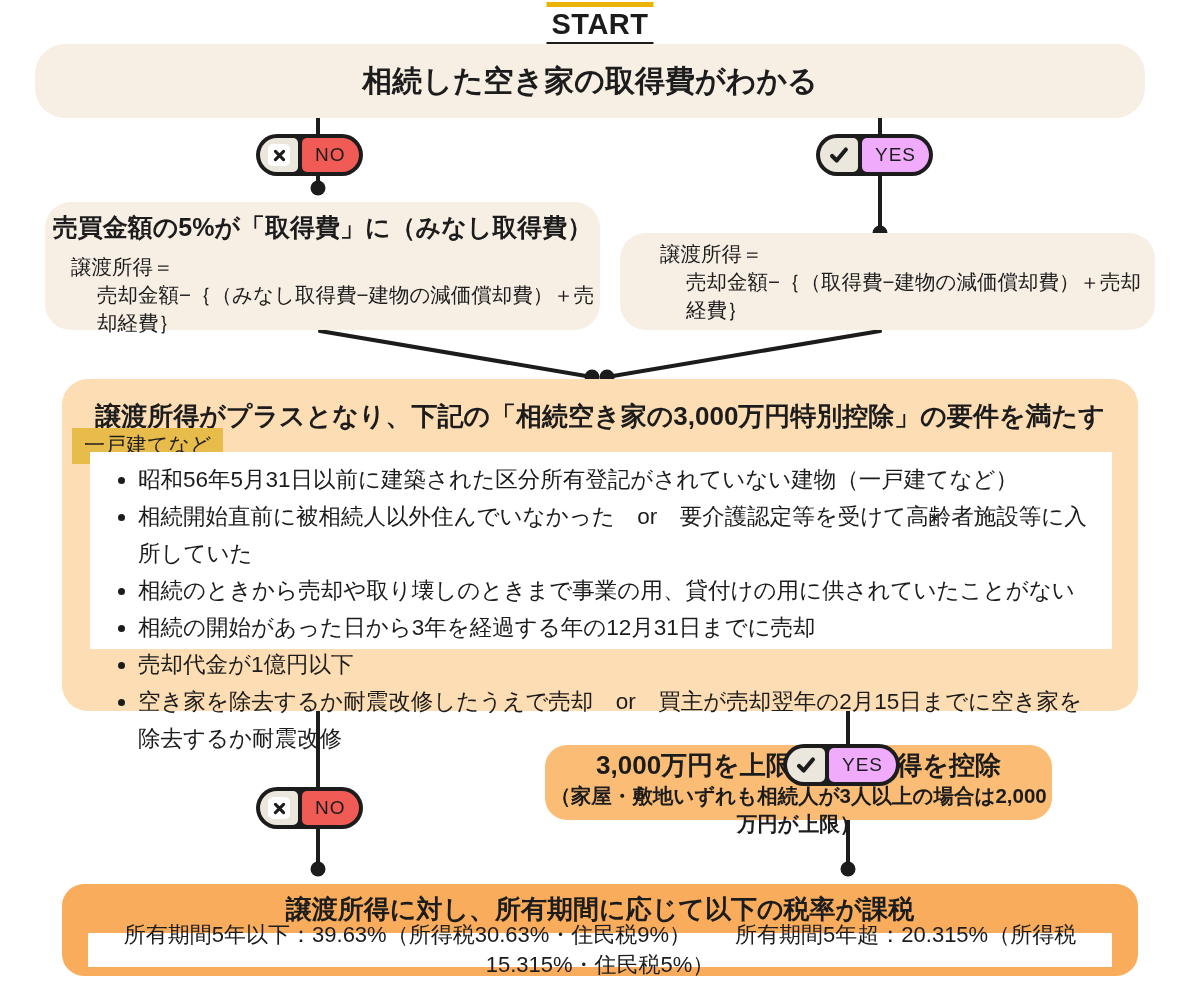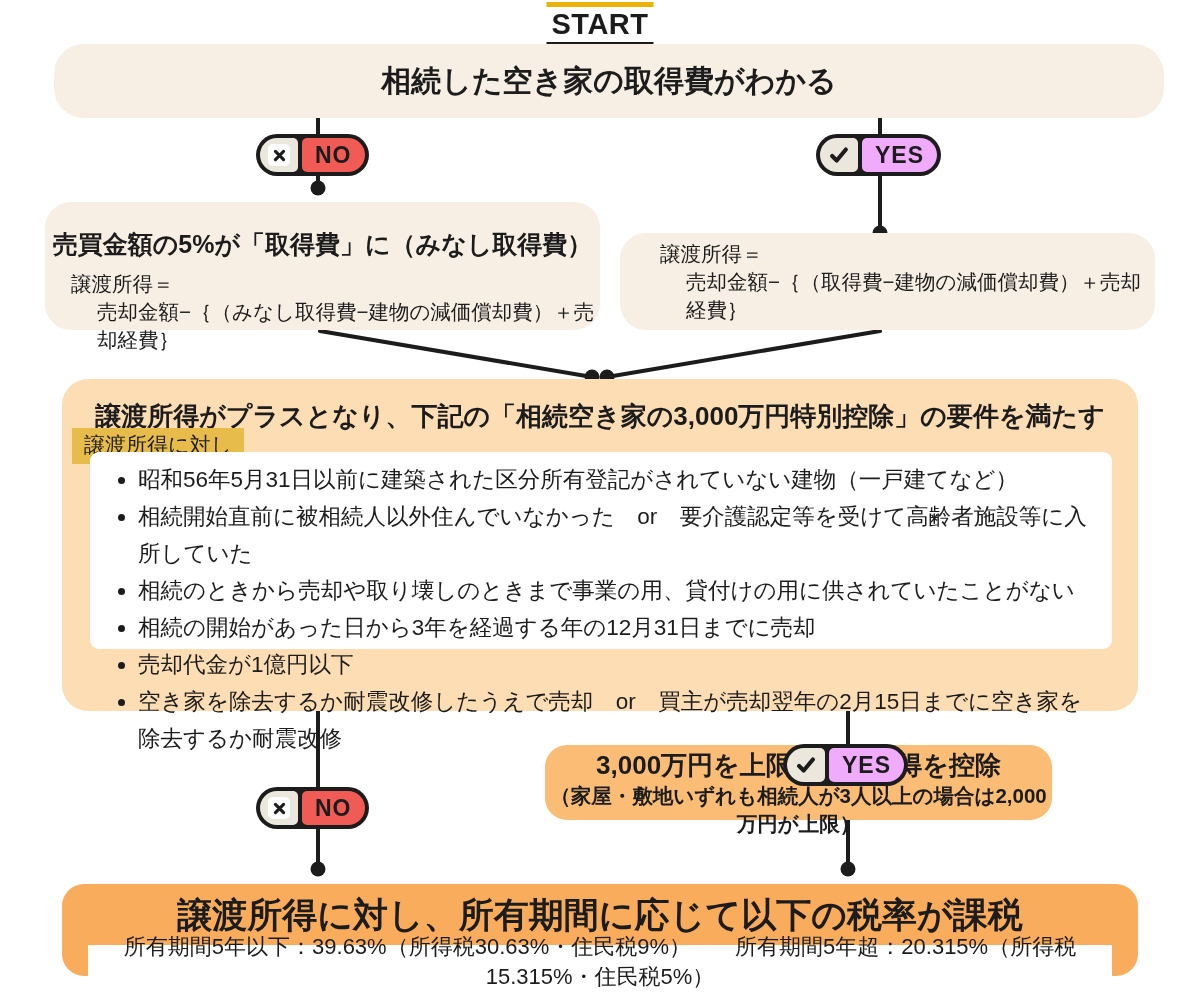--- a/index.html
+++ b/index.html
@@ -11,63 +11,63 @@
   .connectors line{stroke:#1c1c1c;stroke-width:4;stroke-linecap:round;}
   .connectors circle{fill:#1c1c1c;}
 
   .start{
     position:absolute;left:50%;top:2px;transform:translateX(-50%);
     font-weight:bold;font-size:29px;letter-spacing:.5px;
     border-top:5px solid #eab308;border-bottom:5px solid #1c1c1c;padding:1px 5px;
   }
 
   .box{position:absolute;box-sizing:border-box;}
-  .top-box{left:54px;top:44px;width:1110px;height:74px;background:#f7eee4;border-radius:30px;
+  .top-box{left:35px;top:44px;width:1110px;height:74px;background:#f7eee4;border-radius:30px;
     display:flex;align-items:center;justify-content:center;}
   .top-title{font-size:30px;font-weight:bold;}
 
   .badge{position:absolute;height:42px;background:#1c1c1c;border-radius:22px;
     display:flex;align-items:stretch;padding:4px;gap:4px;box-sizing:border-box;}
   .icon-seg{width:38px;background:#ece7dd;border-radius:17px 5px 5px 17px;
     display:flex;align-items:center;justify-content:center;}
   .text-seg{border-radius:5px 17px 17px 5px;display:flex;align-items:center;justify-content:center;
-    font-weight:bold;font-size:23px;letter-spacing:1px;padding:12px 13px;color:#1c1c1c;}
+    font-weight:normal;font-size:19px;letter-spacing:1px;padding:12px 13px;color:#1c1c1c;}
   .no-seg{background:#f15b55;}
   .yes-seg{background:#f0abfc;}
   .x-box{width:22px;height:22px;background:#ffffff;border-radius:5px;
     display:flex;align-items:center;justify-content:center;}
   .badge svg{display:block;}
 
   .no-badge-1{left:256px;top:134px;}
   .yes-badge-1{left:816px;top:134px;}
   .no-badge-2{left:256px;top:787px;}
   .yes-badge-2{left:783px;top:744px;}
 
-  .left-box{left:45px;top:202px;width:555px;height:128px;background:#f7eee4;border-radius:26px;padding-top:26px;}
+  .left-box{left:45px;top:202px;width:555px;height:128px;background:#f7eee4;border-radius:26px;padding-top:9px;}
   .branch-title{font-size:25px;font-weight:bold;text-align:center;}
   .formula{font-size:20.5px;line-height:28px;margin:9px 0 0 26px;}
   .formula-l2{margin-left:26px;}
   .right-box{left:620px;top:233px;width:535px;height:97px;background:#f7eee4;border-radius:26px;
     display:flex;flex-direction:column;justify-content:center;}
   .right-box .formula{margin:0 0 0 40px;}
 
   .big-box{left:62px;top:379px;width:1076px;height:332px;background:#fcddb4;border-radius:26px;}
   .big-title{font-size:26px;font-weight:bold;text-align:center;margin-top:20px;}
   .gold-label{position:absolute;left:10px;top:49px;background:#e8bc4a;font-size:21px;padding:3px 12px 5px;}
-  .white-box{position:absolute;left:28px;top:73px;width:1022px;height:197px;background:#ffffff;border-radius:9px;}
+  .white-box{position:absolute;left:28px;top:73px;width:1022px;height:197px;background:#ffffff;}
   .white-box ul{margin:9px 0 0 0;padding:0 18px 0 48px;}
   .white-box li{font-size:22.5px;line-height:37px;}
 
   .deduction-box{left:545px;top:745px;width:507px;height:75px;background:#fbbd76;border-radius:22px;
     text-align:center;padding-top:5px;}
   .deduction-title{font-size:26px;font-weight:bold;line-height:30px;}
   .deduction-sub{font-size:20.5px;font-weight:bold;margin-top:2px;}
 
   .bottom-box{left:62px;top:884px;width:1076px;height:92px;background:#f9ad5c;border-radius:22px;text-align:center;}
-  .bottom-title{font-size:35px;font-weight:bold;margin-top:8px;}
+  .bottom-title{font-size:26px;font-weight:bold;margin-top:8px;}
   .rates-strip{margin:6px 26px 0;background:#ffffff;height:34px;border-radius:0;
     display:flex;align-items:center;justify-content:center;font-size:22px;}
 </style>
 </head>
 <body>
 
 <div class="canvas">
 
   <svg class="connectors" width="1200" height="1000" viewBox="0 0 1200 1000">
     <line x1="318" y1="118" x2="318" y2="192"></line>
@@ -100,21 +100,21 @@
 
   <div class="box right-box">
     <div class="formula">
       <div>譲渡所得＝</div>
       <div class="formula-l2">売却金額−｛（取得費−建物の減価償却費）＋売却経費｝</div>
     </div>
   </div>
 
   <div class="box big-box">
     <div class="big-title">譲渡所得がプラスとなり、下記の「相続空き家の3,000万円特別控除」の要件を満たす</div>
-    <div class="gold-label">譲渡所得に対し</div>
+    <div class="gold-label">一戸建てなど</div>
     <div class="white-box">
       <ul>
 
           <li>昭和56年5月31日以前に建築された区分所有登記がされていない建物（一戸建てなど）</li>
 
           <li>相続開始直前に被相続人以外住んでいなかった　or　要介護認定等を受けて高齢者施設等に入所していた</li>
 
           <li>相続のときから売却や取り壊しのときまで事業の用、貸付けの用に供されていたことがない</li>
 
           <li>相続の開始があった日から3年を経過する年の12月31日までに売却</li>

